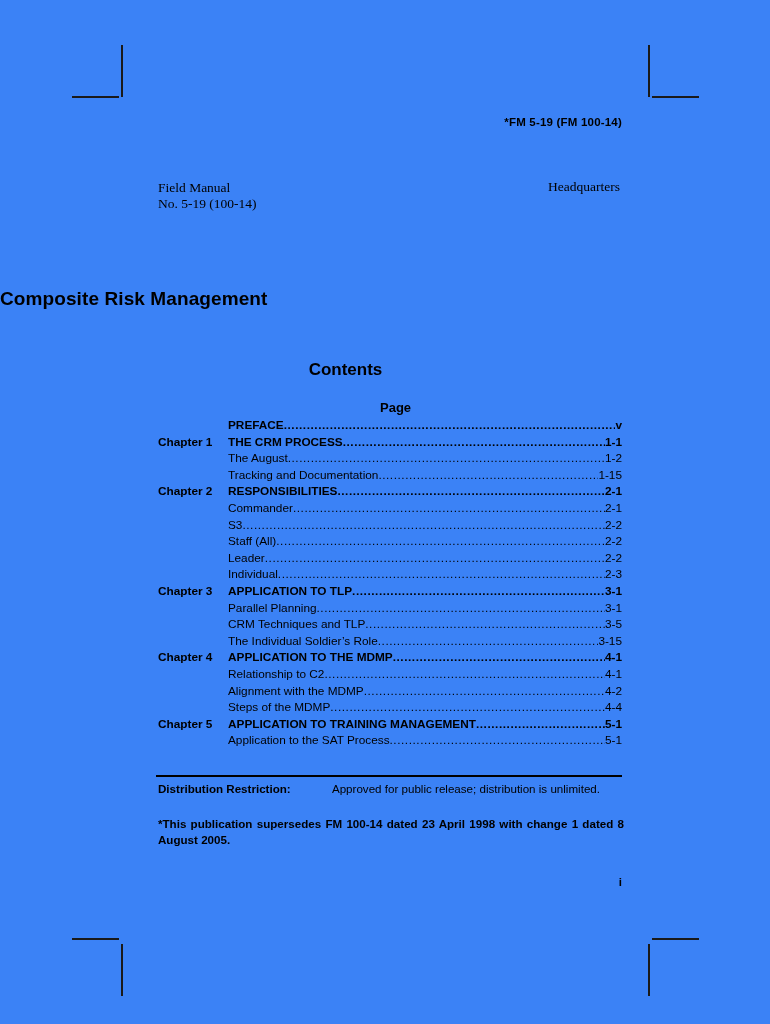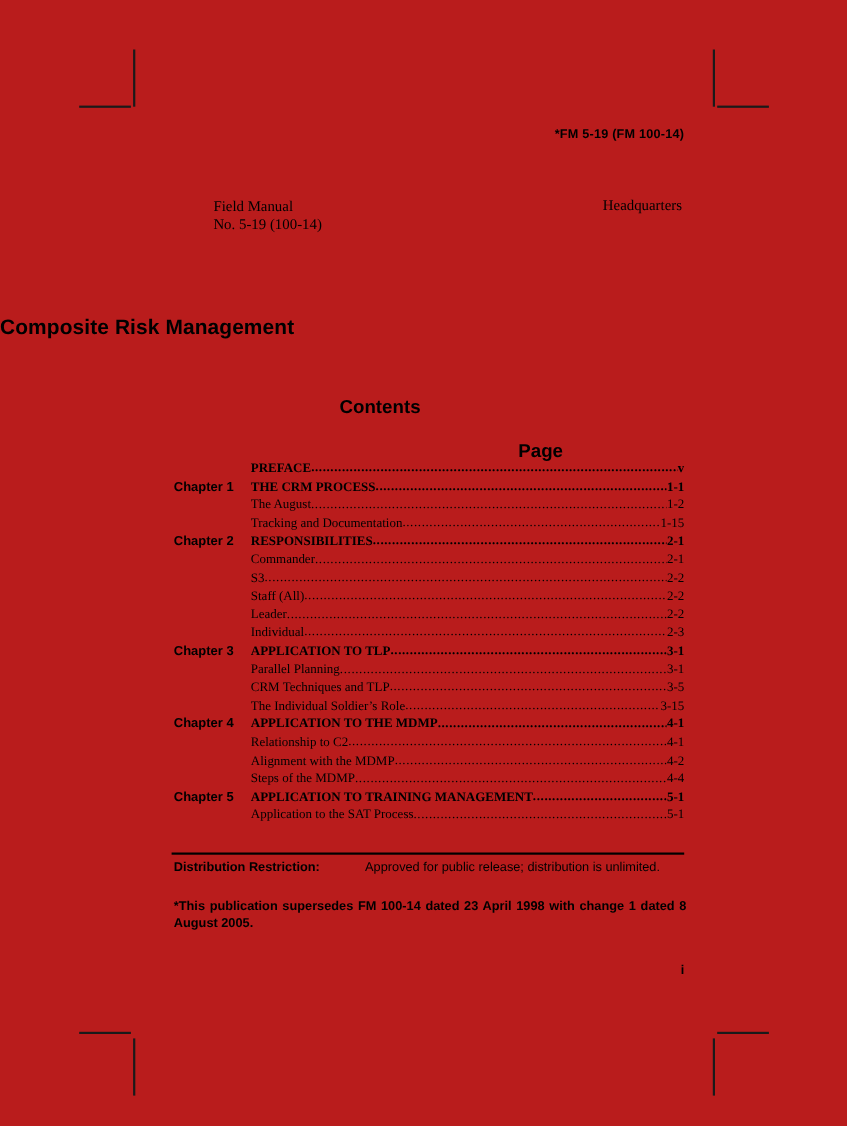--- a/index.html
+++ b/index.html
@@ -4,21 +4,21 @@
 <style>
   html, body {
     margin: 0;
     padding: 0;
     background: #ffffff;
   }
   .page {
     position: relative;
     width: 770px;
     height: 1024px;
-    background: #b91c1c;
+    background: #3b82f6;
     overflow: hidden;
     font-family: "Liberation Sans", sans-serif;
     color: #000000;
   }
 
   
   .crop-v, .crop-h {
     position: absolute;
     background: #1a1a1a;
   }
@@ -47,21 +47,20 @@
   }
 
   
   .id-block {
     position: absolute;
     left: 158px;
     top: 180px;
     font-family: "Liberation Serif", serif;
     font-size: 13.5px;
     line-height: 15.5px;
-    margin-left: 36px;
   }
   .hq-block {
     position: absolute;
     left: 300px;
     top: 179px;
     width: 320px;
     text-align: right;
     font-family: "Liberation Serif", serif;
     font-size: 13.5px;
     line-height: 15.5px;
@@ -87,22 +86,22 @@
     font-size: 17px;
     font-weight: bold;
   }
 
   
   .page-col-head {
     position: absolute;
     left: 380px;
     top: 400px;
     width: 223px;
-    text-align: center;
-    font-size: 17px;
+    text-align: left;
+    font-size: 13px;
     font-weight: bold;
   }
 
   .toc {
     position: absolute;
     left: 158px;
     top: 418px;
     width: 464px;
   }
   .toc-row {
@@ -116,21 +115,20 @@
     flex: 0 0 70px;
     font-weight: bold;
     white-space: nowrap;
   }
   .toc-main {
     flex: 1 1 auto;
     display: flex;
     align-items: flex-start;
     min-width: 0;
     overflow: hidden;
-    font-family: Liberation Serif, serif;
   }
   .toc-label {
     white-space: nowrap;
     flex: 0 0 auto;
   }
   .toc-dots {
     flex: 1 1 auto;
     overflow: hidden;
     white-space: nowrap;
     font-size: 11.8px;

